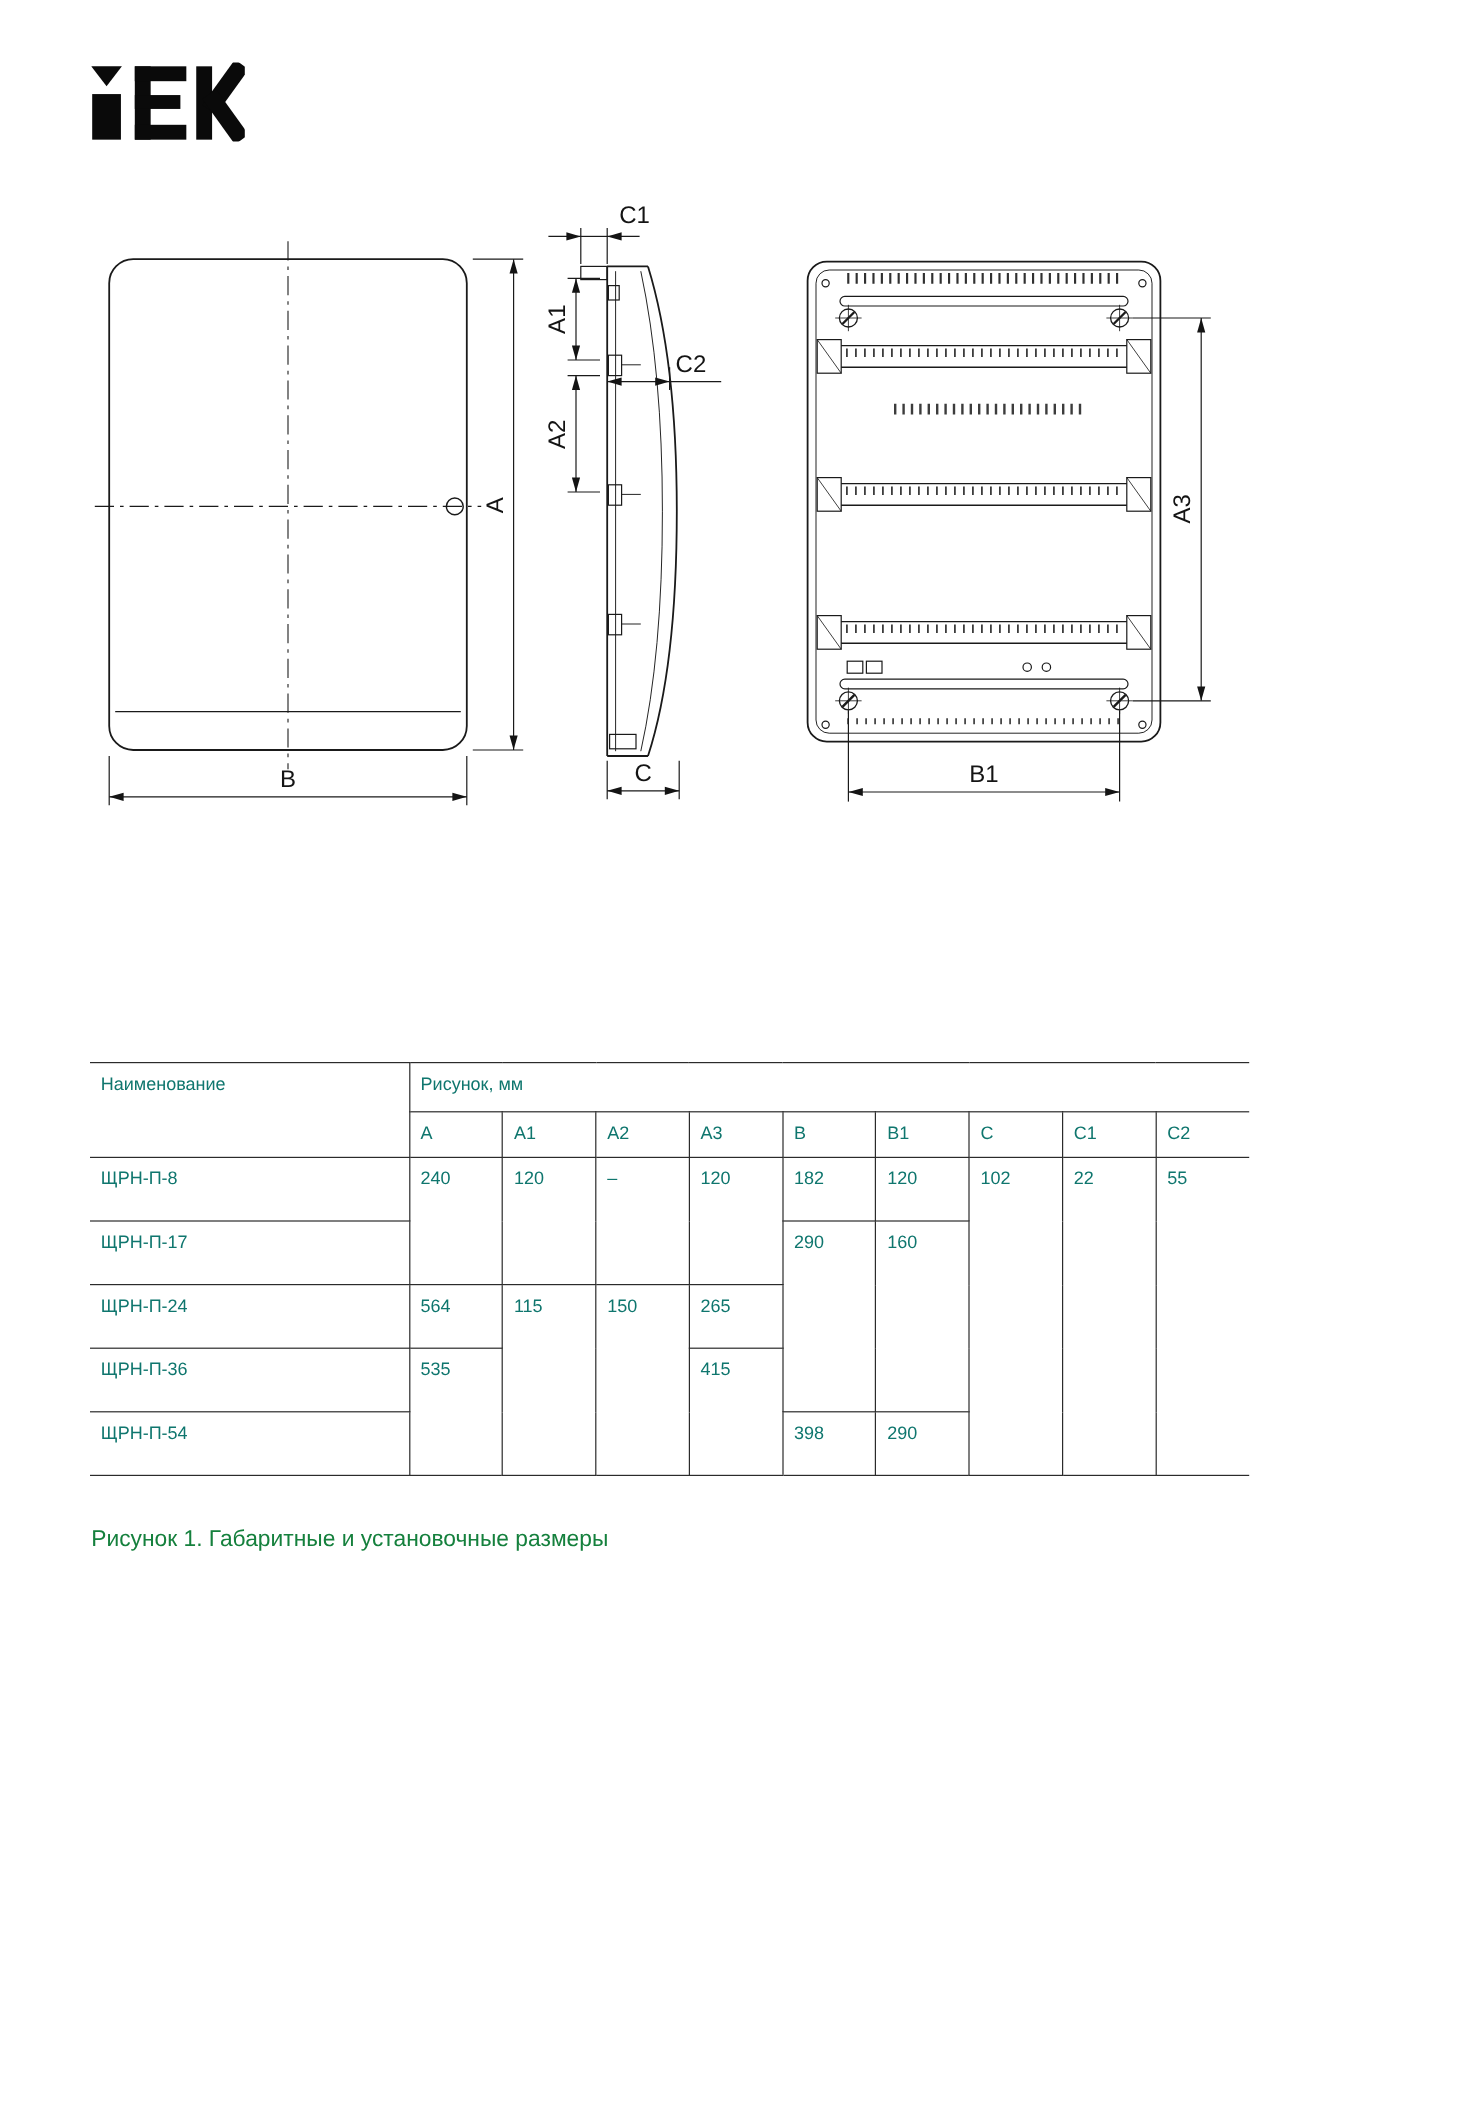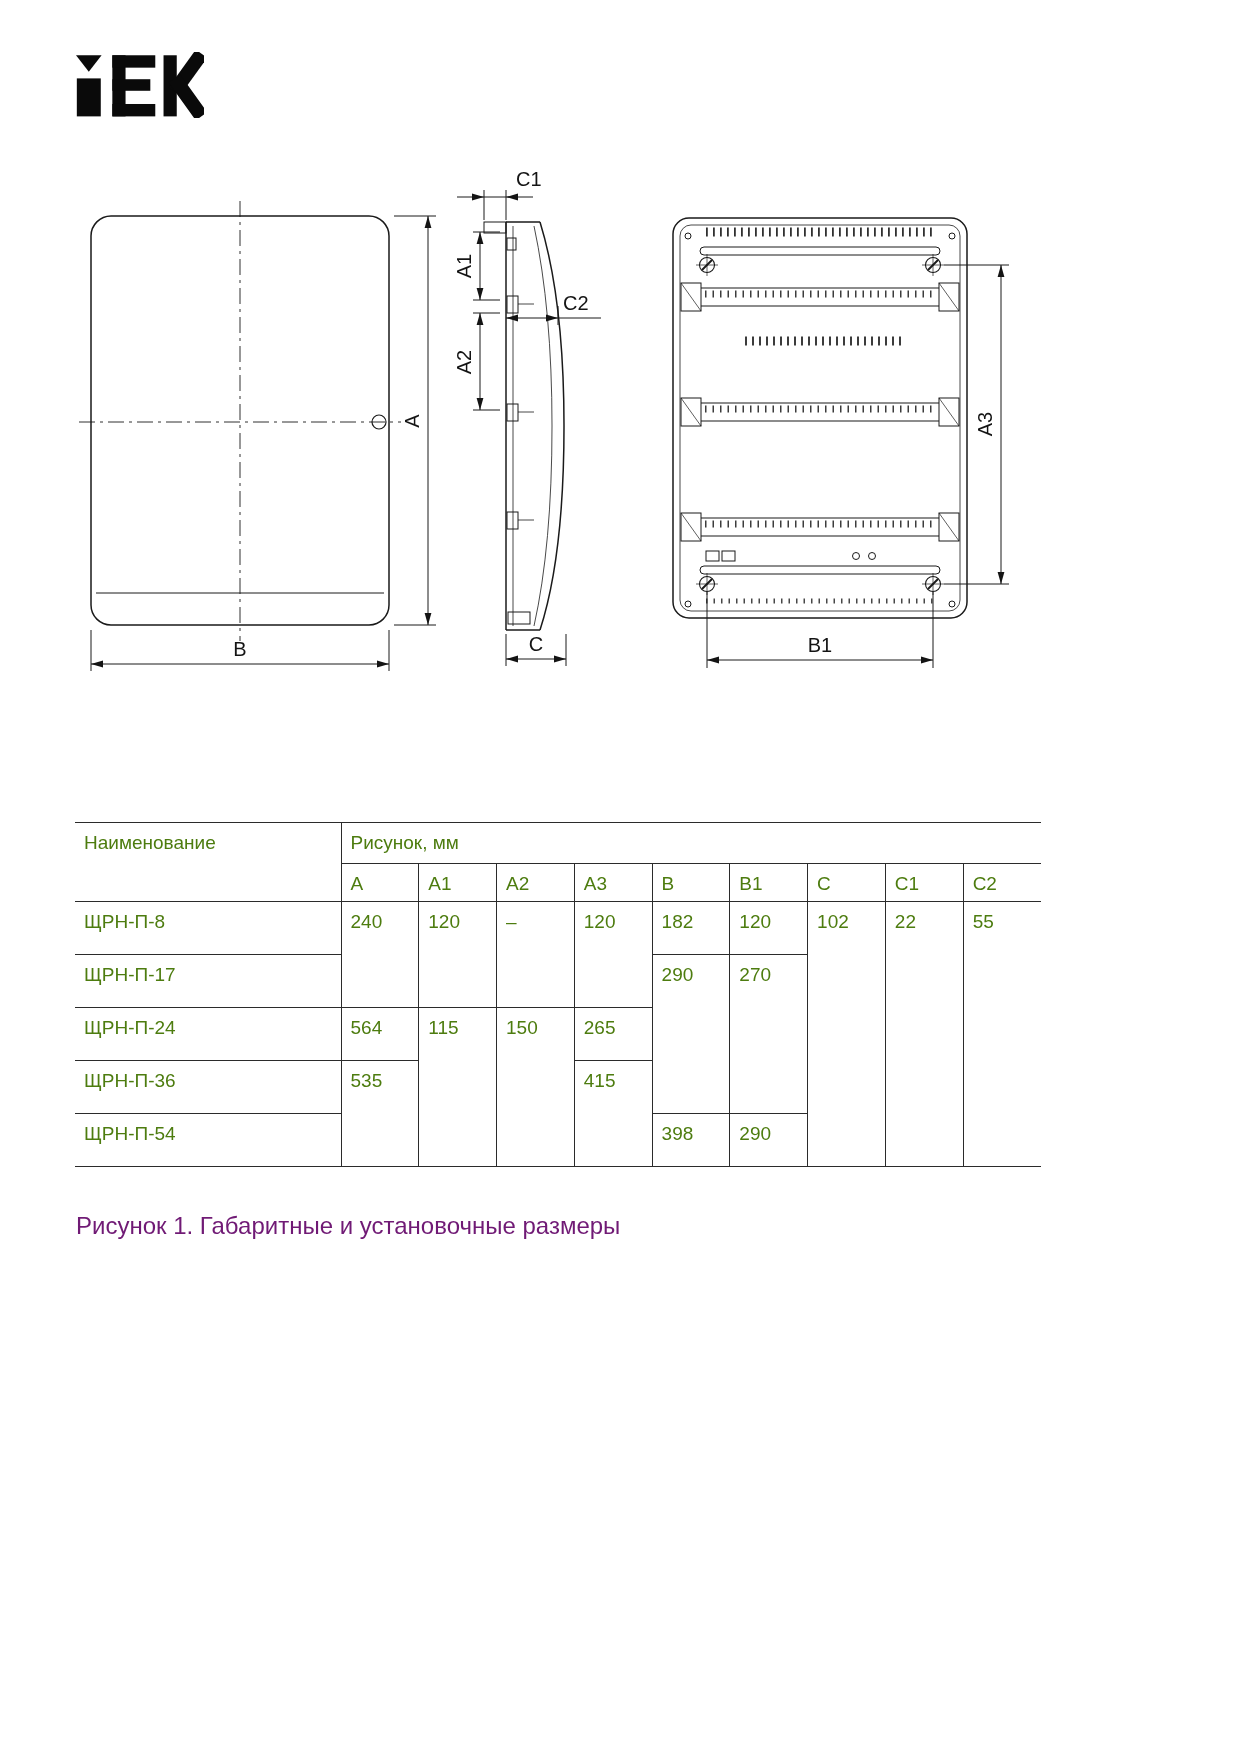--- a/index.html
+++ b/index.html
@@ -12,38 +12,38 @@
 
   .logo { position:absolute; left:76px; top:52px; }
 
   .drawing { position:absolute; left:0; top:0; }
   .drawing text {
     font-family:"Liberation Sans", sans-serif;
     font-size:20px; fill:#141414; stroke:none;
   }
 
   .dim-table {
-    position:absolute; left:75px; top:822px; width:966px;
+    position:absolute; left:75px; top:885px; width:966px;
     border-collapse:collapse; table-layout:fixed;
-    font-size:19px; color:#4d7c0f;
+    font-size:15px; color:#0f766e;
   }
   .dim-table th, .dim-table td {
     border:1px solid #2b2b2b; font-weight:normal; text-align:left;
     vertical-align:top; padding:9px 6px 4px 9px; background:#fff;
   }
   .dim-table tr > *:first-child { border-left:none; }
   .dim-table tr > *:last-child  { border-right:none; }
   .c-name { width:266px; }
   .dim-table thead tr.h1 th { height:41px; }
   .dim-table thead tr.h2 th { height:38px; }
   .dim-table tbody td.c-name { height:53px; }
 
   .caption {
-    position:absolute; left:76px; top:1212px;
-    font-size:24px; color:#701a75;
+    position:absolute; left:76px; top:1272px;
+    font-size:19px; color:#15803d;
   }
 </style>
 </head>
 <body>
 
 <div class="page">
 
   <svg class="logo" width="128" height="66" viewBox="0 0 155 76" role="img" aria-label="IEK">
     <g fill="#0a0a0a">
       <polygon points="0,2 31,2 15.5,22"></polygon>
@@ -224,21 +224,21 @@
         <td rowspan="2">120</td>
         <td>182</td>
         <td>120</td>
         <td rowspan="5">102</td>
         <td rowspan="5">22</td>
         <td rowspan="5">55</td>
       </tr>
       <tr>
         <td class="c-name">ЩРН-П-17</td>
         <td rowspan="3">290</td>
-        <td rowspan="3">270</td>
+        <td rowspan="3">160</td>
       </tr>
       <tr>
         <td class="c-name">ЩРН-П-24</td>
         <td>564</td>
         <td rowspan="3">115</td>
         <td rowspan="3">150</td>
         <td>265</td>
       </tr>
       <tr>
         <td class="c-name">ЩРН-П-36</td>

